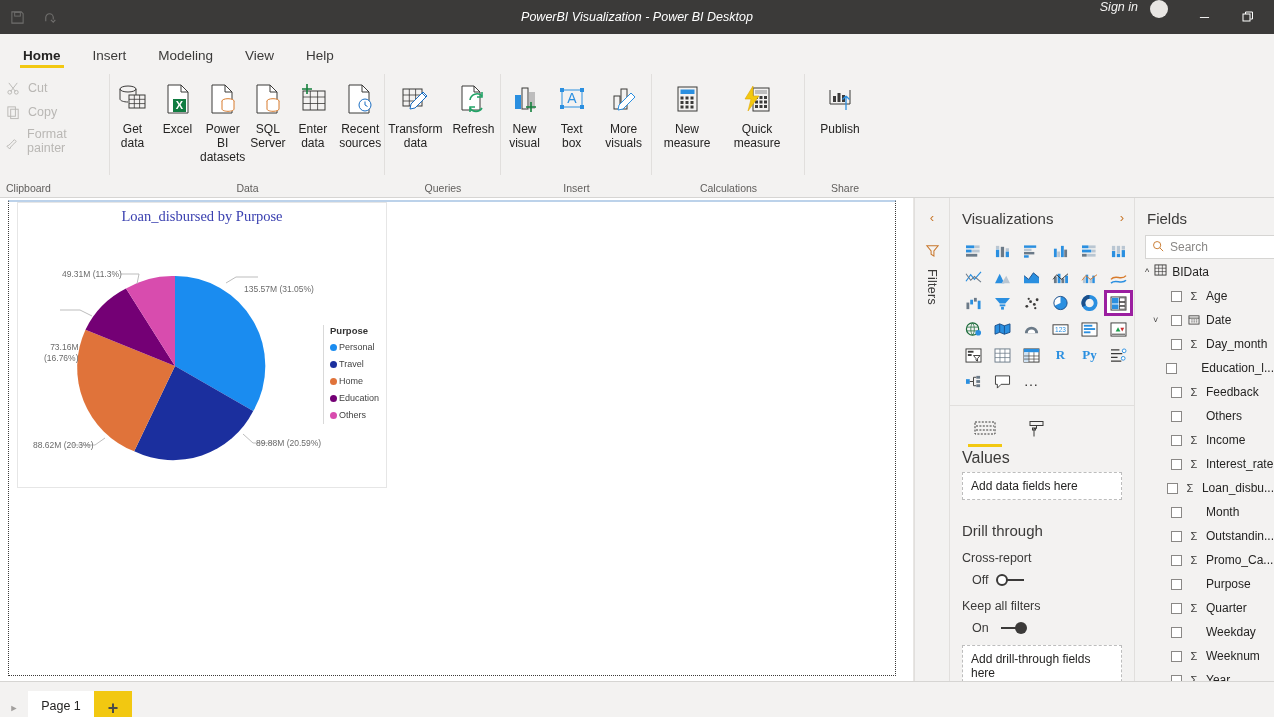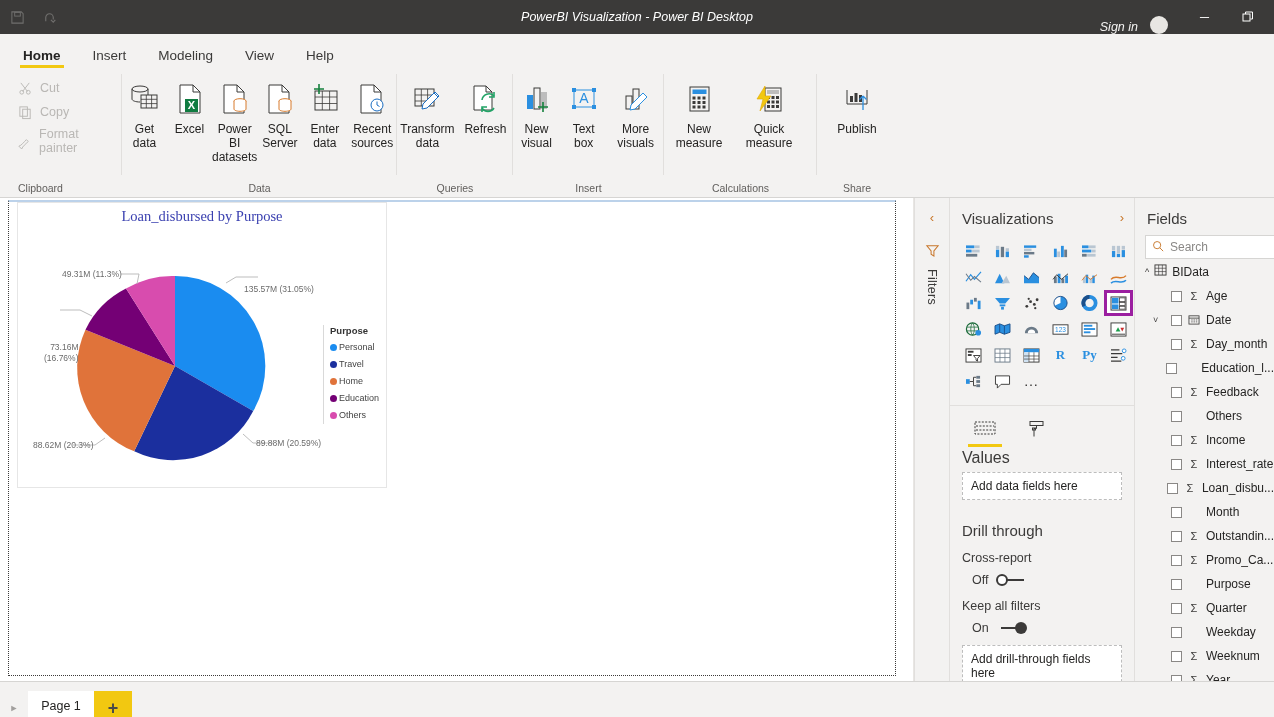--- a/index.html
+++ b/index.html
@@ -15,21 +15,21 @@
   .titlebar{
     height:34px; background:#3b3a39; color:#ffffff;
     display:flex; align-items:center; position:relative;font-style:italic;
   }
   .tb-left{ display:flex; align-items:center; gap:10px; padding-left:6px; }
   .tb-icon{ width:22px; height:22px; display:flex; align-items:center; justify-content:center; opacity:.55;}
   .tb-title{
     position:absolute; left:0; right:0; text-align:center;
     font-size:12.5px; color:#ffffff; pointer-events:none;
   }
-  .tb-right{ margin-left:auto; display:flex; align-items:flex-end; padding-right:4px; z-index:2;}
+  .tb-right{ margin-left:auto; display:flex; align-items:flex-start; padding-right:4px; z-index:2;}
   .signin{ font-size:12.5px; color:#f3f2f1; padding:0 6px; }
   .avatar{ width:18px; height:18px; border-radius:50%; background:#e8e6e3; margin:0 14px 0 6px;}
   .winbtn{ width:44px; height:34px; display:flex; align-items:center; justify-content:center; }
   .winbtn svg{ display:block; }
 
   
   .ribbon-tabs{
     height:34px; background:#f3f2f1; display:flex; align-items:flex-end;
     padding-left:20px; gap:26px; border-bottom:0;
   }
@@ -51,21 +51,21 @@
   .rgroup .items{ flex:1; display:flex; align-items:flex-start; padding-top:6px; }
   .rgroup .glabel{
     font-size:10.5px; color:#605e5c; text-align:center; padding-bottom:3px; width:100%;
   }
   .rgroup:after{
     content:""; position:absolute; right:0; top:6px; bottom:22px; width:1px; background:#e1dfdd;
   }
   .rgroup.nosep:after{ display:none; }
 
   
-  .clipboard{ width:110px;margin-left:12px; }
+  .clipboard{ width:110px; }
   .clip-item{ display:flex; align-items:center; gap:6px; padding:3px 6px 3px 4px; color:#b9b7b4; font-size:12.5px;}
   .clip-ico{ width:18px; height:18px; display:flex; align-items:center; justify-content:center; }
 
   .bigbtn{
     width:58px; display:flex; flex-direction:column; align-items:center;
     padding-top:4px; cursor:default;
   }
   .bigbtn.w70{ width:70px; }
   .bigbtn.w64{ width:64px; }
   .bigbtn .ico{ height:42px; display:flex; align-items:center; justify-content:center; }
@@ -465,21 +465,21 @@
             </svg>
         </span>
         <span class="lbl">Quick
 measure</span>
       </div>
     </div>
     <div class="glabel">Calculations</div>
   </div>
 
   <div class="rgroup nosep" style="width:80px;">
-    <div class="items" style="justify-content:center;">
+    <div class="items" style="justify-content:flex-start;">
       <div class="bigbtn w70">
         <span class="ico">
           <svg width="32" height="34" viewBox="0 0 32 34">
               <path d="M6 8v14h20V8" fill="none" stroke="#3b3a39"></path>
               <rect x="9" y="14" width="3" height="6" fill="#3b3a39"></rect>
               <rect x="13.5" y="11" width="3" height="9" fill="#3b3a39"></rect>
               <rect x="18" y="13" width="3" height="7" fill="#3b3a39"></rect>
               <path d="M22 28V14M22 14l-3.5 3.5M22 14l3.5 3.5" fill="none" stroke="#2a8fe0" stroke-width="1.3"></path>
             </svg>
         </span>

